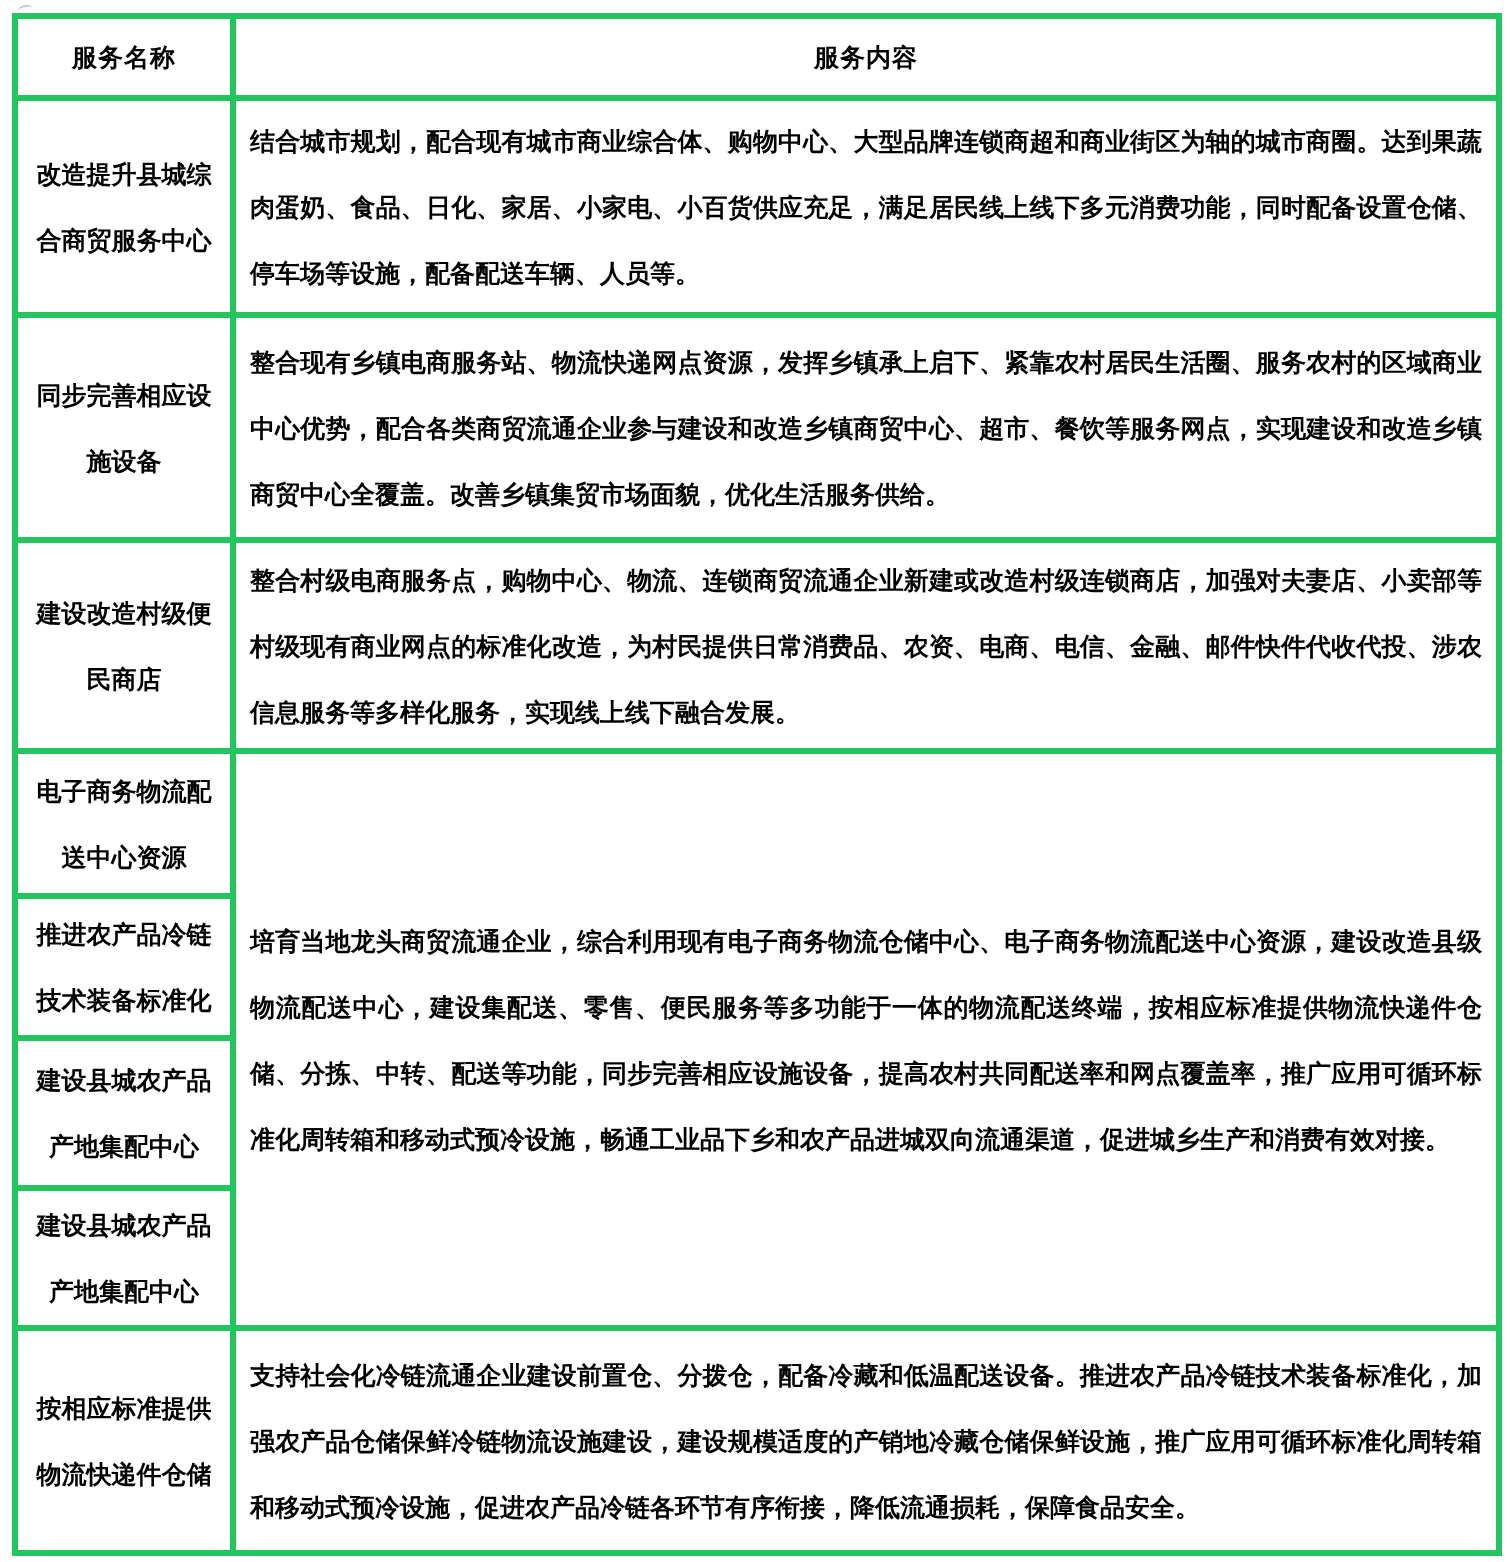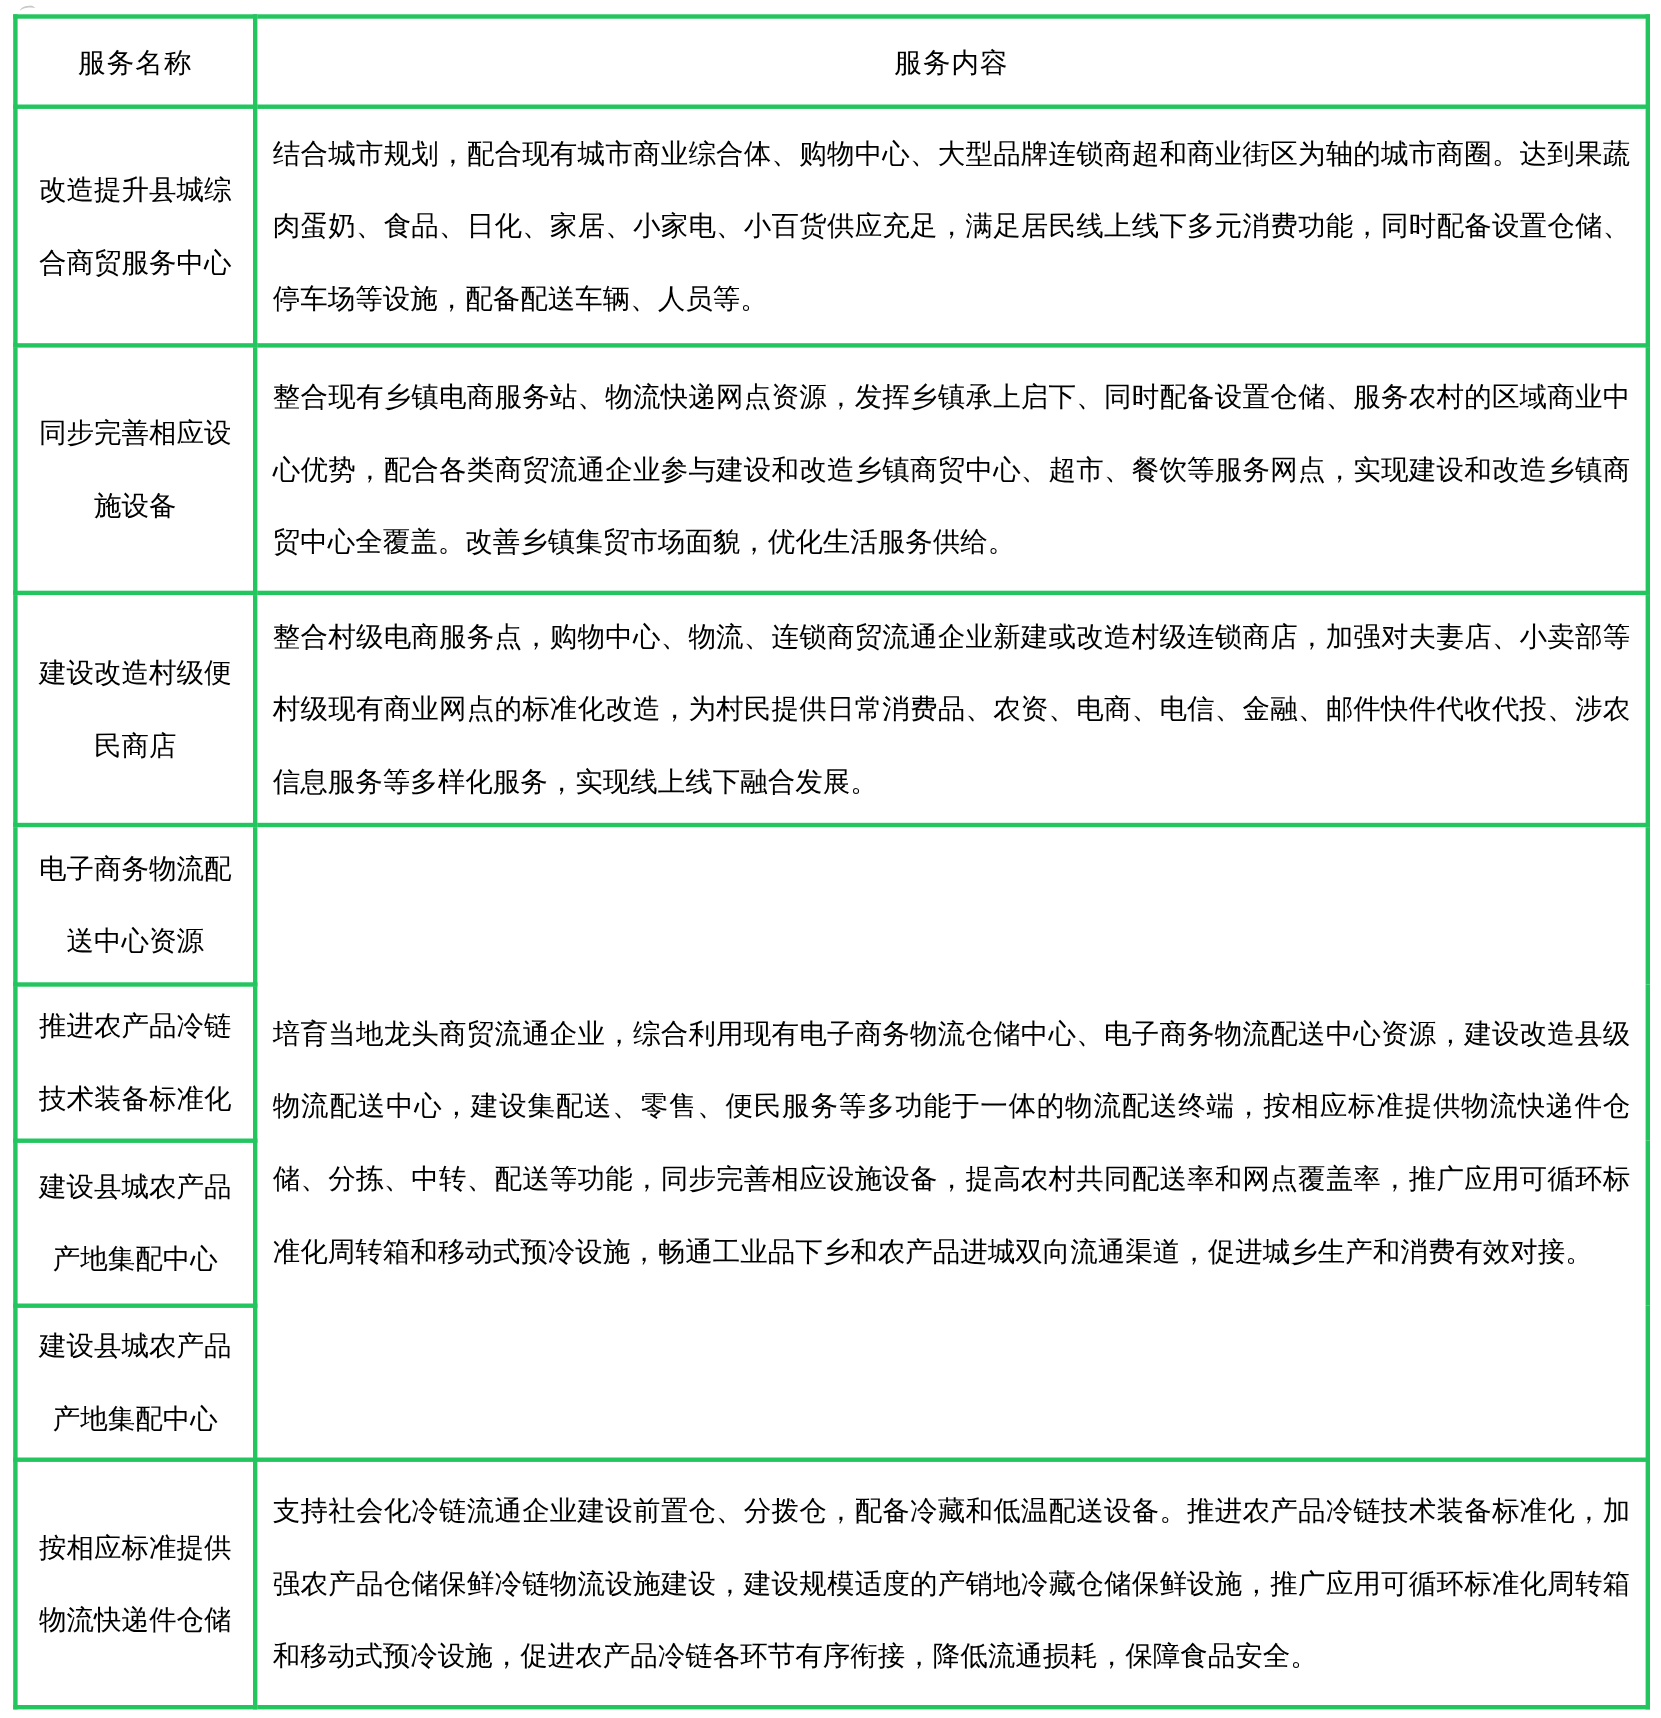--- a/index.html
+++ b/index.html
@@ -37,24 +37,24 @@
     top: 13px;
     width: 1484px;
     border-collapse: collapse;
     table-layout: fixed;
     background: #ffffff;
   }
   table.service-table col.col-name    { width: 218px; }
   table.service-table col.col-content { width: 1266px; }
   table.service-table th,
   table.service-table td {
-    border: 4px solid #22c55e;
+    border: 6px solid #22c55e;
     vertical-align: middle;
     font-size: 25px;
-    font-weight: normal;
+    font-weight: bold;
     overflow: hidden;
   }
   th.hdr {
     font-size: 26px;
     font-weight: bold;
     text-align: center;
     letter-spacing: 1px;
   }
   td.name-cell {
     text-align: center;
@@ -94,21 +94,21 @@
         <th class="hdr">服务内容</th>
       </tr>
     </thead>
     <tbody>
       <tr class="r1">
         <td class="name-cell">改造提升县城综合商贸服务中心</td>
         <td class="content-cell">结合城市规划，配合现有城市商业综合体、购物中心、大型品牌连锁商超和商业街区为轴的城市商圈。达到果蔬肉蛋奶、食品、日化、家居、小家电、小百货供应充足，满足居民线上线下多元消费功能，同时配备设置仓储、停车场等设施，配备配送车辆、人员等。</td>
       </tr>
       <tr class="r2">
         <td class="name-cell">同步完善相应设施设备</td>
-        <td class="content-cell">整合现有乡镇电商服务站、物流快递网点资源，发挥乡镇承上启下、同时配备设置仓储、服务农村的区域商业中心优势，配合各类商贸流通企业参与建设和改造乡镇商贸中心、超市、餐饮等服务网点，实现建设和改造乡镇商贸中心全覆盖。改善乡镇集贸市场面貌，优化生活服务供给。</td>
+        <td class="content-cell">整合现有乡镇电商服务站、物流快递网点资源，发挥乡镇承上启下、紧靠农村居民生活圈、服务农村的区域商业中心优势，配合各类商贸流通企业参与建设和改造乡镇商贸中心、超市、餐饮等服务网点，实现建设和改造乡镇商贸中心全覆盖。改善乡镇集贸市场面貌，优化生活服务供给。</td>
       </tr>
       <tr class="r3">
         <td class="name-cell">建设改造村级便民商店</td>
         <td class="content-cell">整合村级电商服务点，购物中心、物流、连锁商贸流通企业新建或改造村级连锁商店，加强对夫妻店、小卖部等村级现有商业网点的标准化改造，为村民提供日常消费品、农资、电商、电信、金融、邮件快件代收代投、涉农信息服务等多样化服务，实现线上线下融合发展。</td>
       </tr>
       <tr class="r4">
         <td class="name-cell">电子商务物流配送中心资源</td>
         <td class="content-cell" rowspan="4">培育当地龙头商贸流通企业，综合利用现有电子商务物流仓储中心、电子商务物流配送中心资源，建设改造县级物流配送中心，建设集配送、零售、便民服务等多功能于一体的物流配送终端，按相应标准提供物流快递件仓储、分拣、中转、配送等功能，同步完善相应设施设备，提高农村共同配送率和网点覆盖率，推广应用可循环标准化周转箱和移动式预冷设施，畅通工业品下乡和农产品进城双向流通渠道，促进城乡生产和消费有效对接。</td>
       </tr>
       <tr class="r5">

